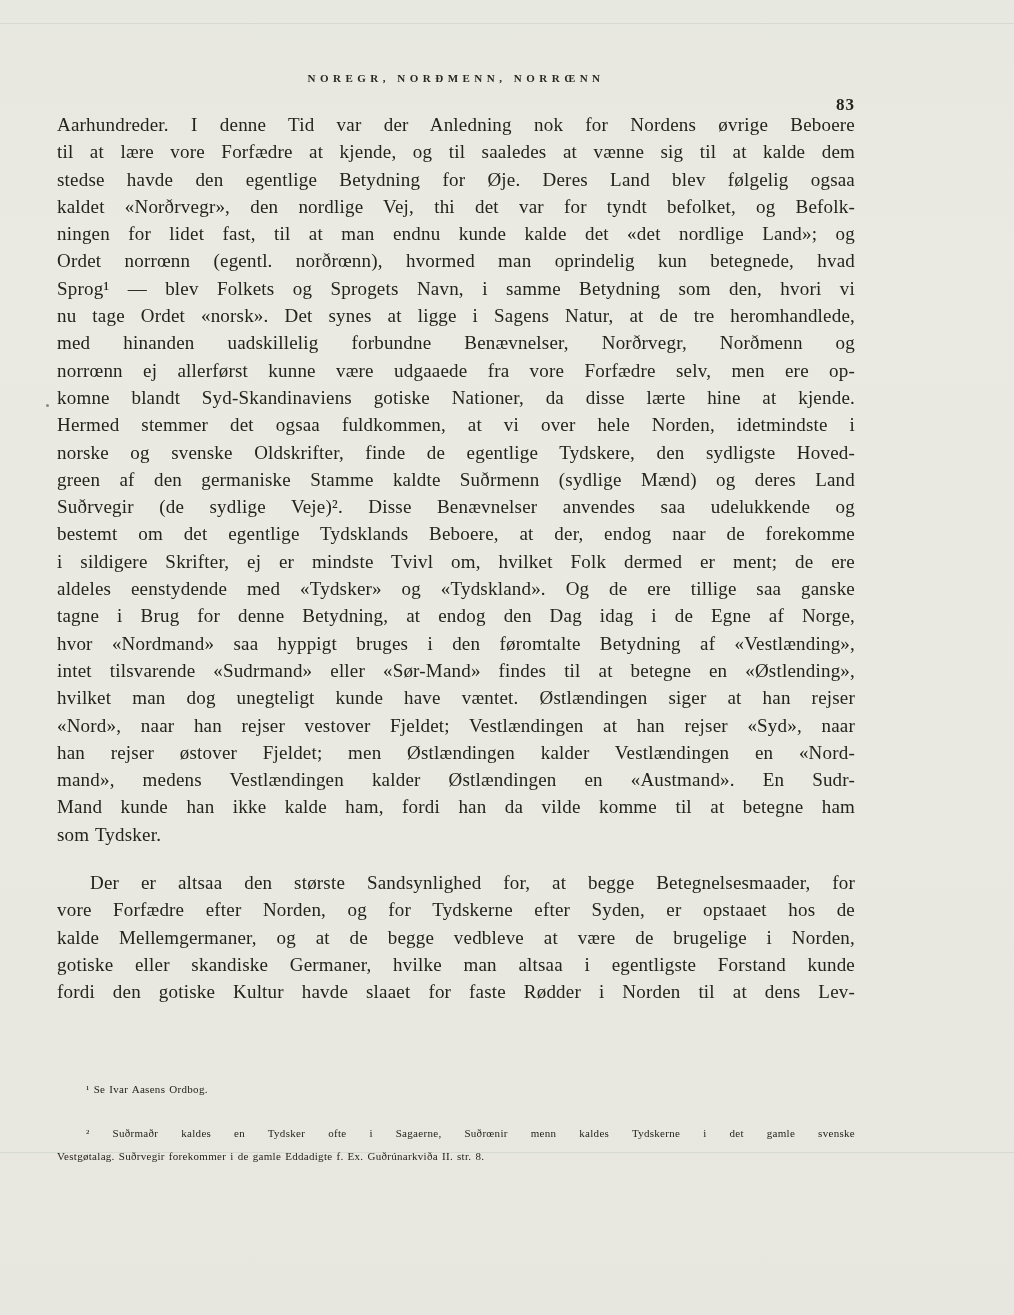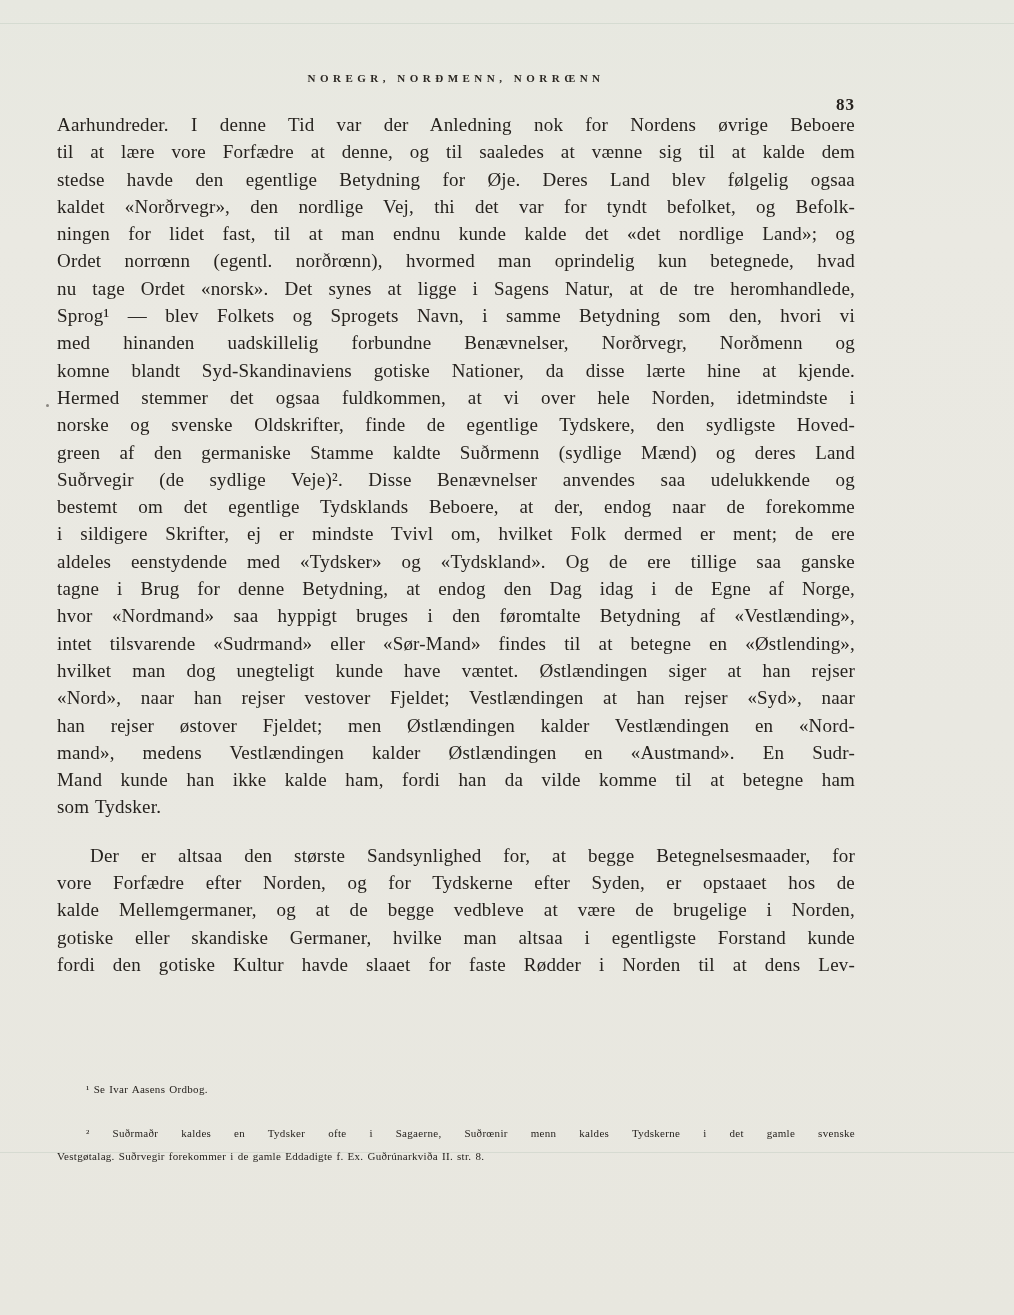--- a/index.html
+++ b/index.html
@@ -105,28 +105,29 @@
   <div class="ink-speck"></div>
 
   <div class="running-header">
     <span class="header-title">NOREGR, NORÐMENN, NORRŒNN</span>
     <span class="page-number">83</span>
   </div>
 
   <div class="body-text">
     <div class="paragraph">
         <div class="line">Aarhundreder. I denne Tid var der Anledning nok for Nordens øvrige Beboere</div>
-        <div class="line">til at lære vore Forfædre at denne, og til saaledes at vænne sig til at kalde dem</div>
+        <div class="line">til at lære vore Forfædre at kjende, og til saaledes at vænne sig til at kalde dem</div>
         <div class="line">stedse havde den egentlige Betydning for Øje. Deres Land blev følgelig ogsaa</div>
         <div class="line">kaldet «Norðrvegr», den nordlige Vej, thi det var for tyndt befolket, og Befolk-</div>
         <div class="line">ningen for lidet fast, til at man endnu kunde kalde det «det nordlige Land»; og</div>
         <div class="line">Ordet norrœnn (egentl. norðrœnn), hvormed man oprindelig kun betegnede, hvad</div>
+        <div class="line">Sprog¹ — blev Folkets og Sprogets Navn, i samme Betydning som den, hvori vi</div>
         <div class="line">nu tage Ordet «norsk». Det synes at ligge i Sagens Natur, at de tre heromhandlede,</div>
-        <div class="line">Sprog¹ — blev Folkets og Sprogets Navn, i samme Betydning som den, hvori vi</div>
         <div class="line">med hinanden uadskillelig forbundne Benævnelser, Norðrvegr, Norðmenn og</div>
+        <div class="line">norrœnn ej allerførst kunne være udgaaede fra vore Forfædre selv, men ere op-</div>
         <div class="line">komne blandt Syd-Skandinaviens gotiske Nationer, da disse lærte hine at kjende.</div>
         <div class="line">Hermed stemmer det ogsaa fuldkommen, at vi over hele Norden, idetmindste i</div>
         <div class="line">norske og svenske Oldskrifter, finde de egentlige Tydskere, den sydligste Hoved-</div>
         <div class="line">green af den germaniske Stamme kaldte Suðrmenn (sydlige Mænd) og deres Land</div>
         <div class="line">Suðrvegir (de sydlige Veje)². Disse Benævnelser anvendes saa udelukkende og</div>
         <div class="line">bestemt om det egentlige Tydsklands Beboere, at der, endog naar de forekomme</div>
         <div class="line">i sildigere Skrifter, ej er mindste Tvivl om, hvilket Folk dermed er ment; de ere</div>
         <div class="line">aldeles eenstydende med «Tydsker» og «Tydskland». Og de ere tillige saa ganske</div>
         <div class="line">tagne i Brug for denne Betydning, at endog den Dag idag i de Egne af Norge,</div>
         <div class="line">hvor «Nordmand» saa hyppigt bruges i den føromtalte Betydning af «Vestlænding»,</div>

